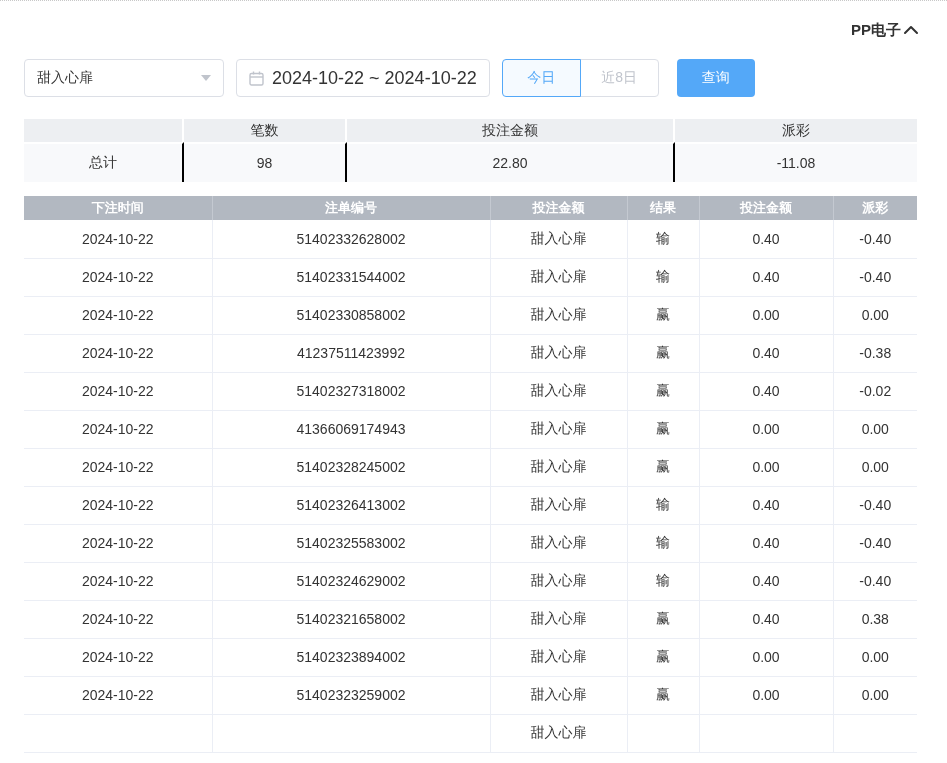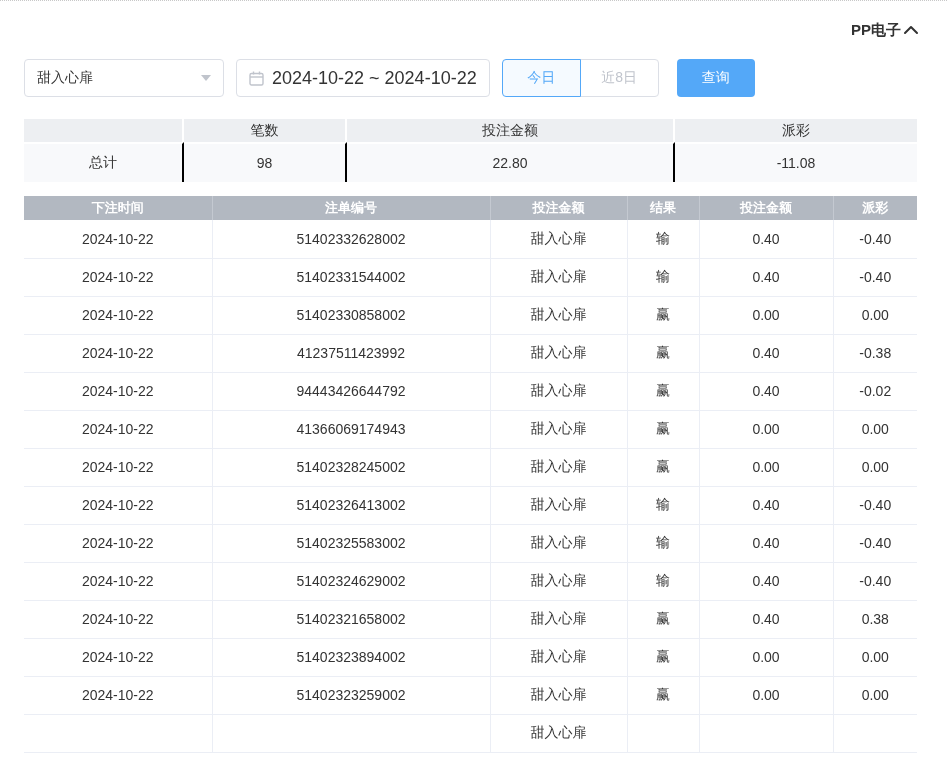--- a/index.html
+++ b/index.html
@@ -155,21 +155,21 @@
         <tr>
           <td>2024-10-22</td>
           <td>41237511423992</td>
           <td>甜入心扉</td>
           <td>赢</td>
           <td>0.40</td>
           <td class="neg">-0.38</td>
         </tr>
         <tr>
           <td>2024-10-22</td>
-          <td>94443426644792</td>
+          <td>51402327318002</td>
           <td>甜入心扉</td>
           <td>赢</td>
           <td>0.40</td>
           <td class="neg">-0.02</td>
         </tr>
         <tr>
           <td>2024-10-22</td>
           <td>41366069174943</td>
           <td>甜入心扉</td>
           <td>赢</td>

